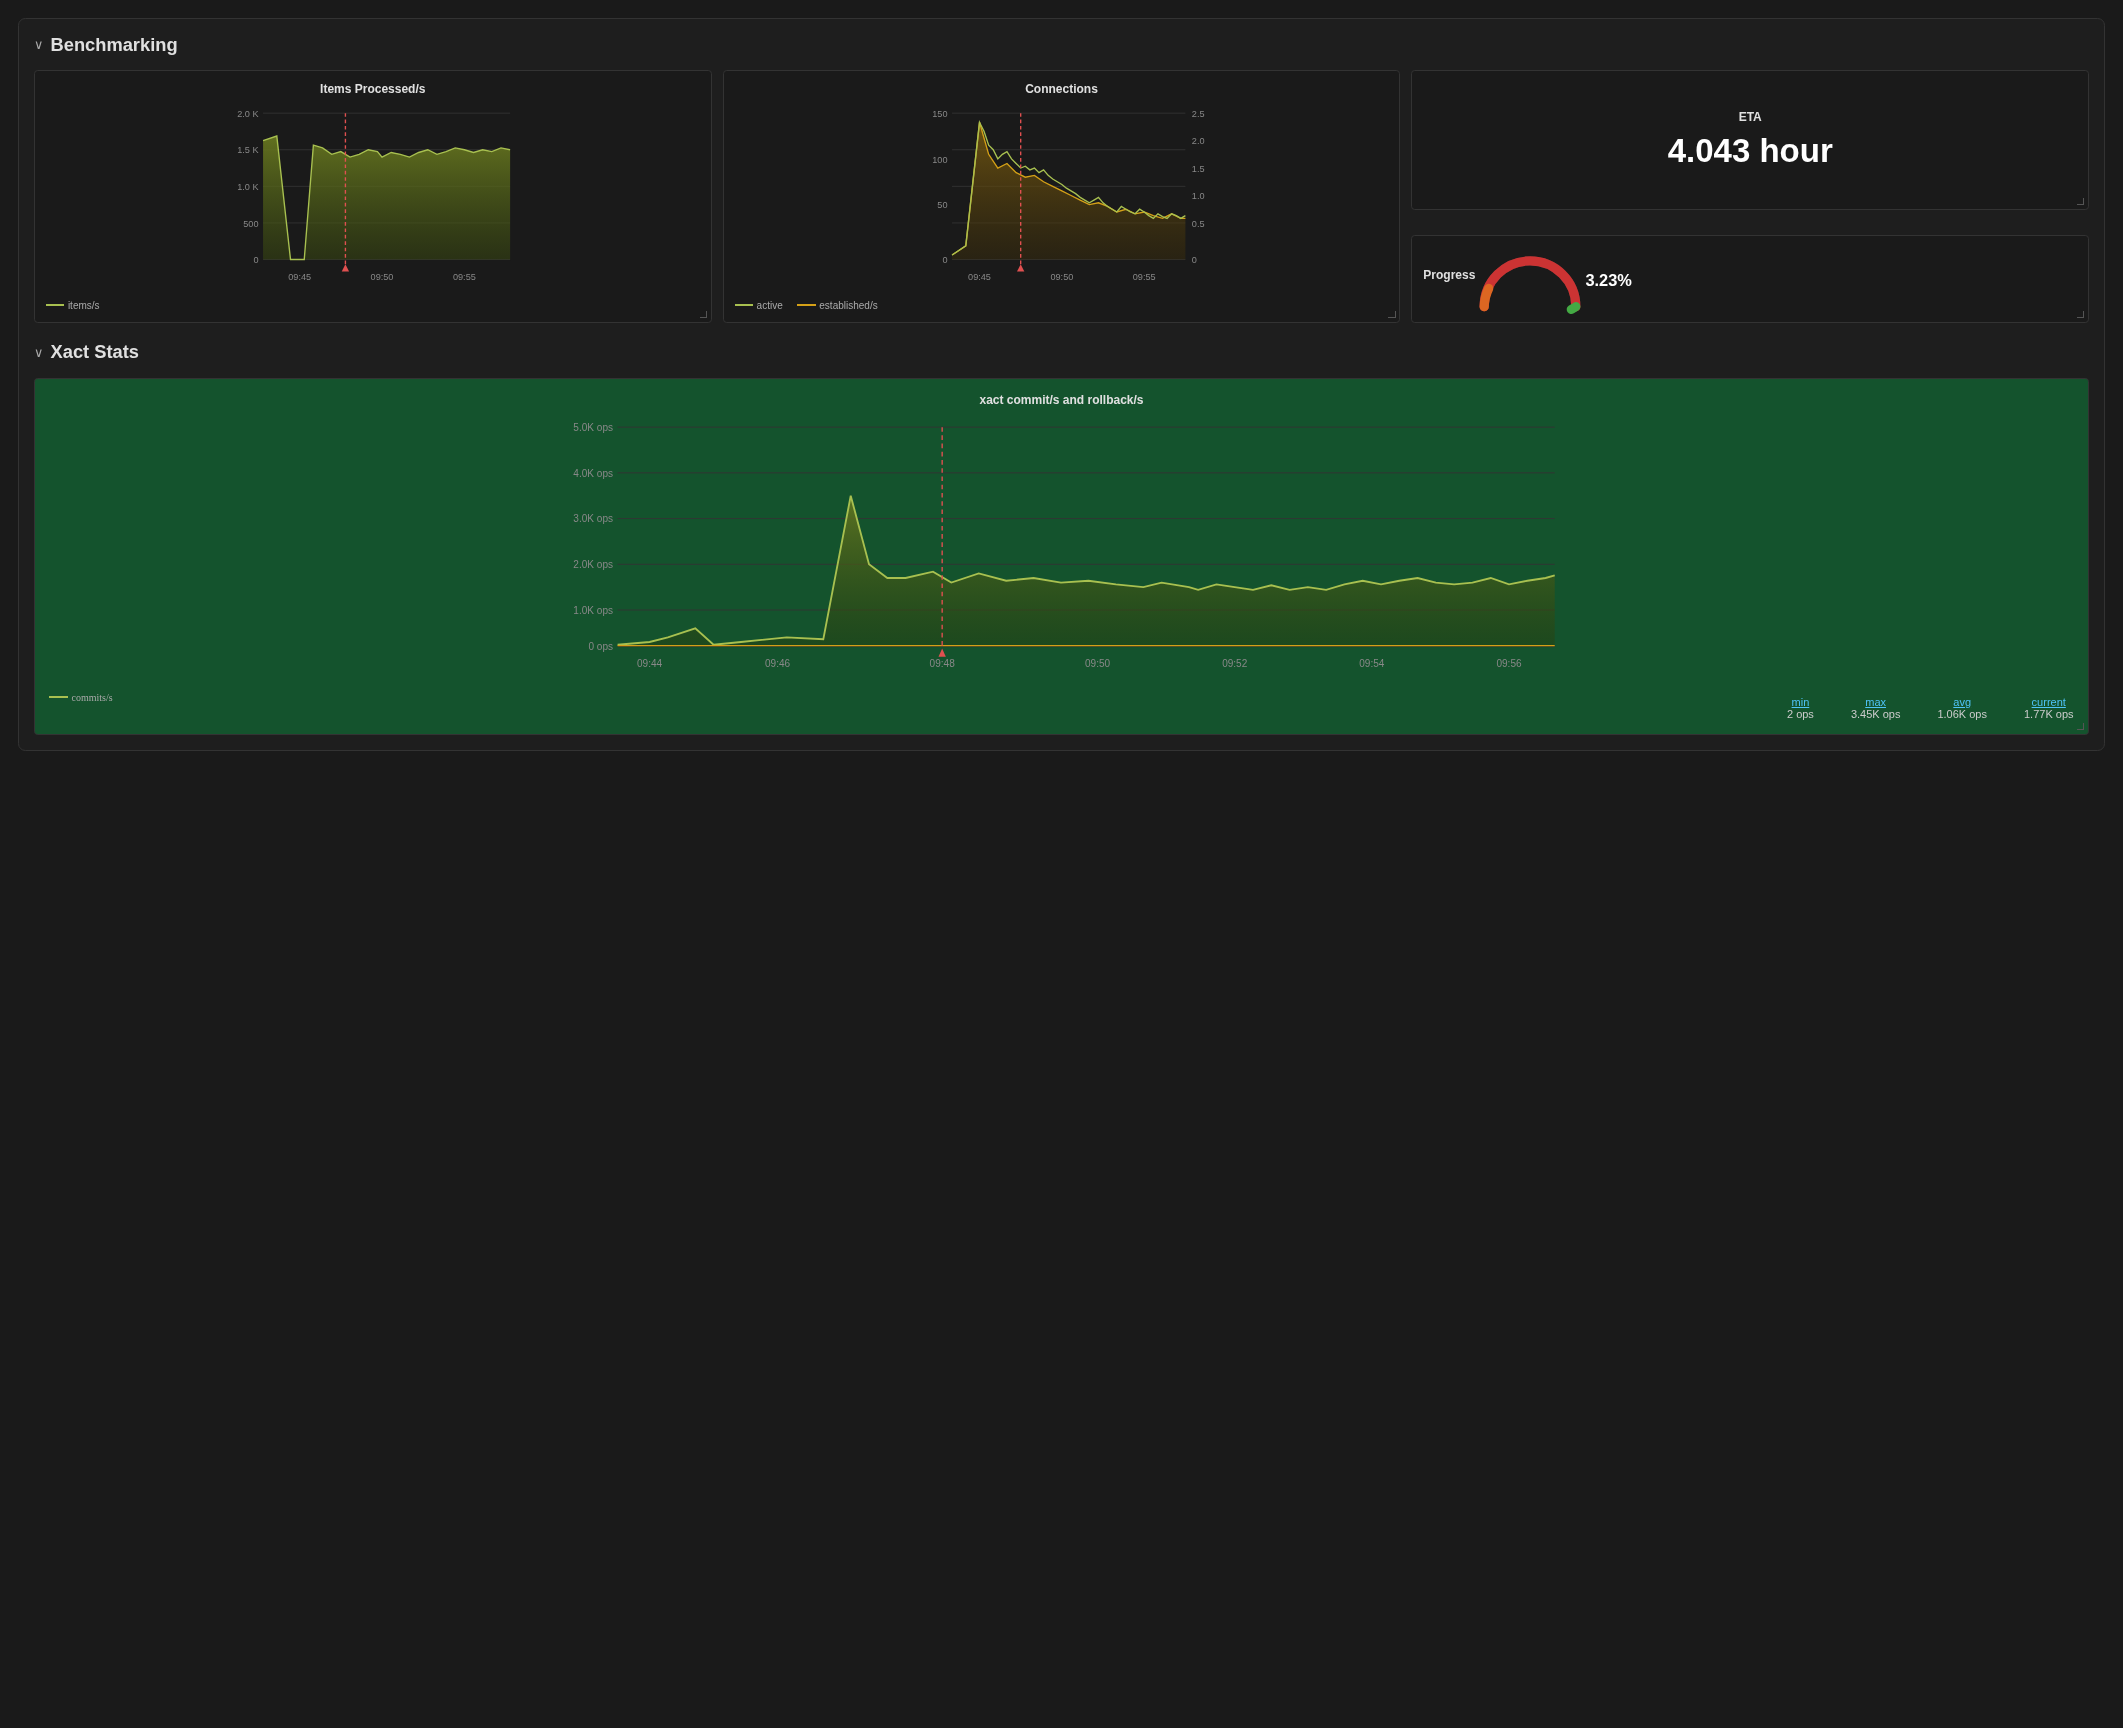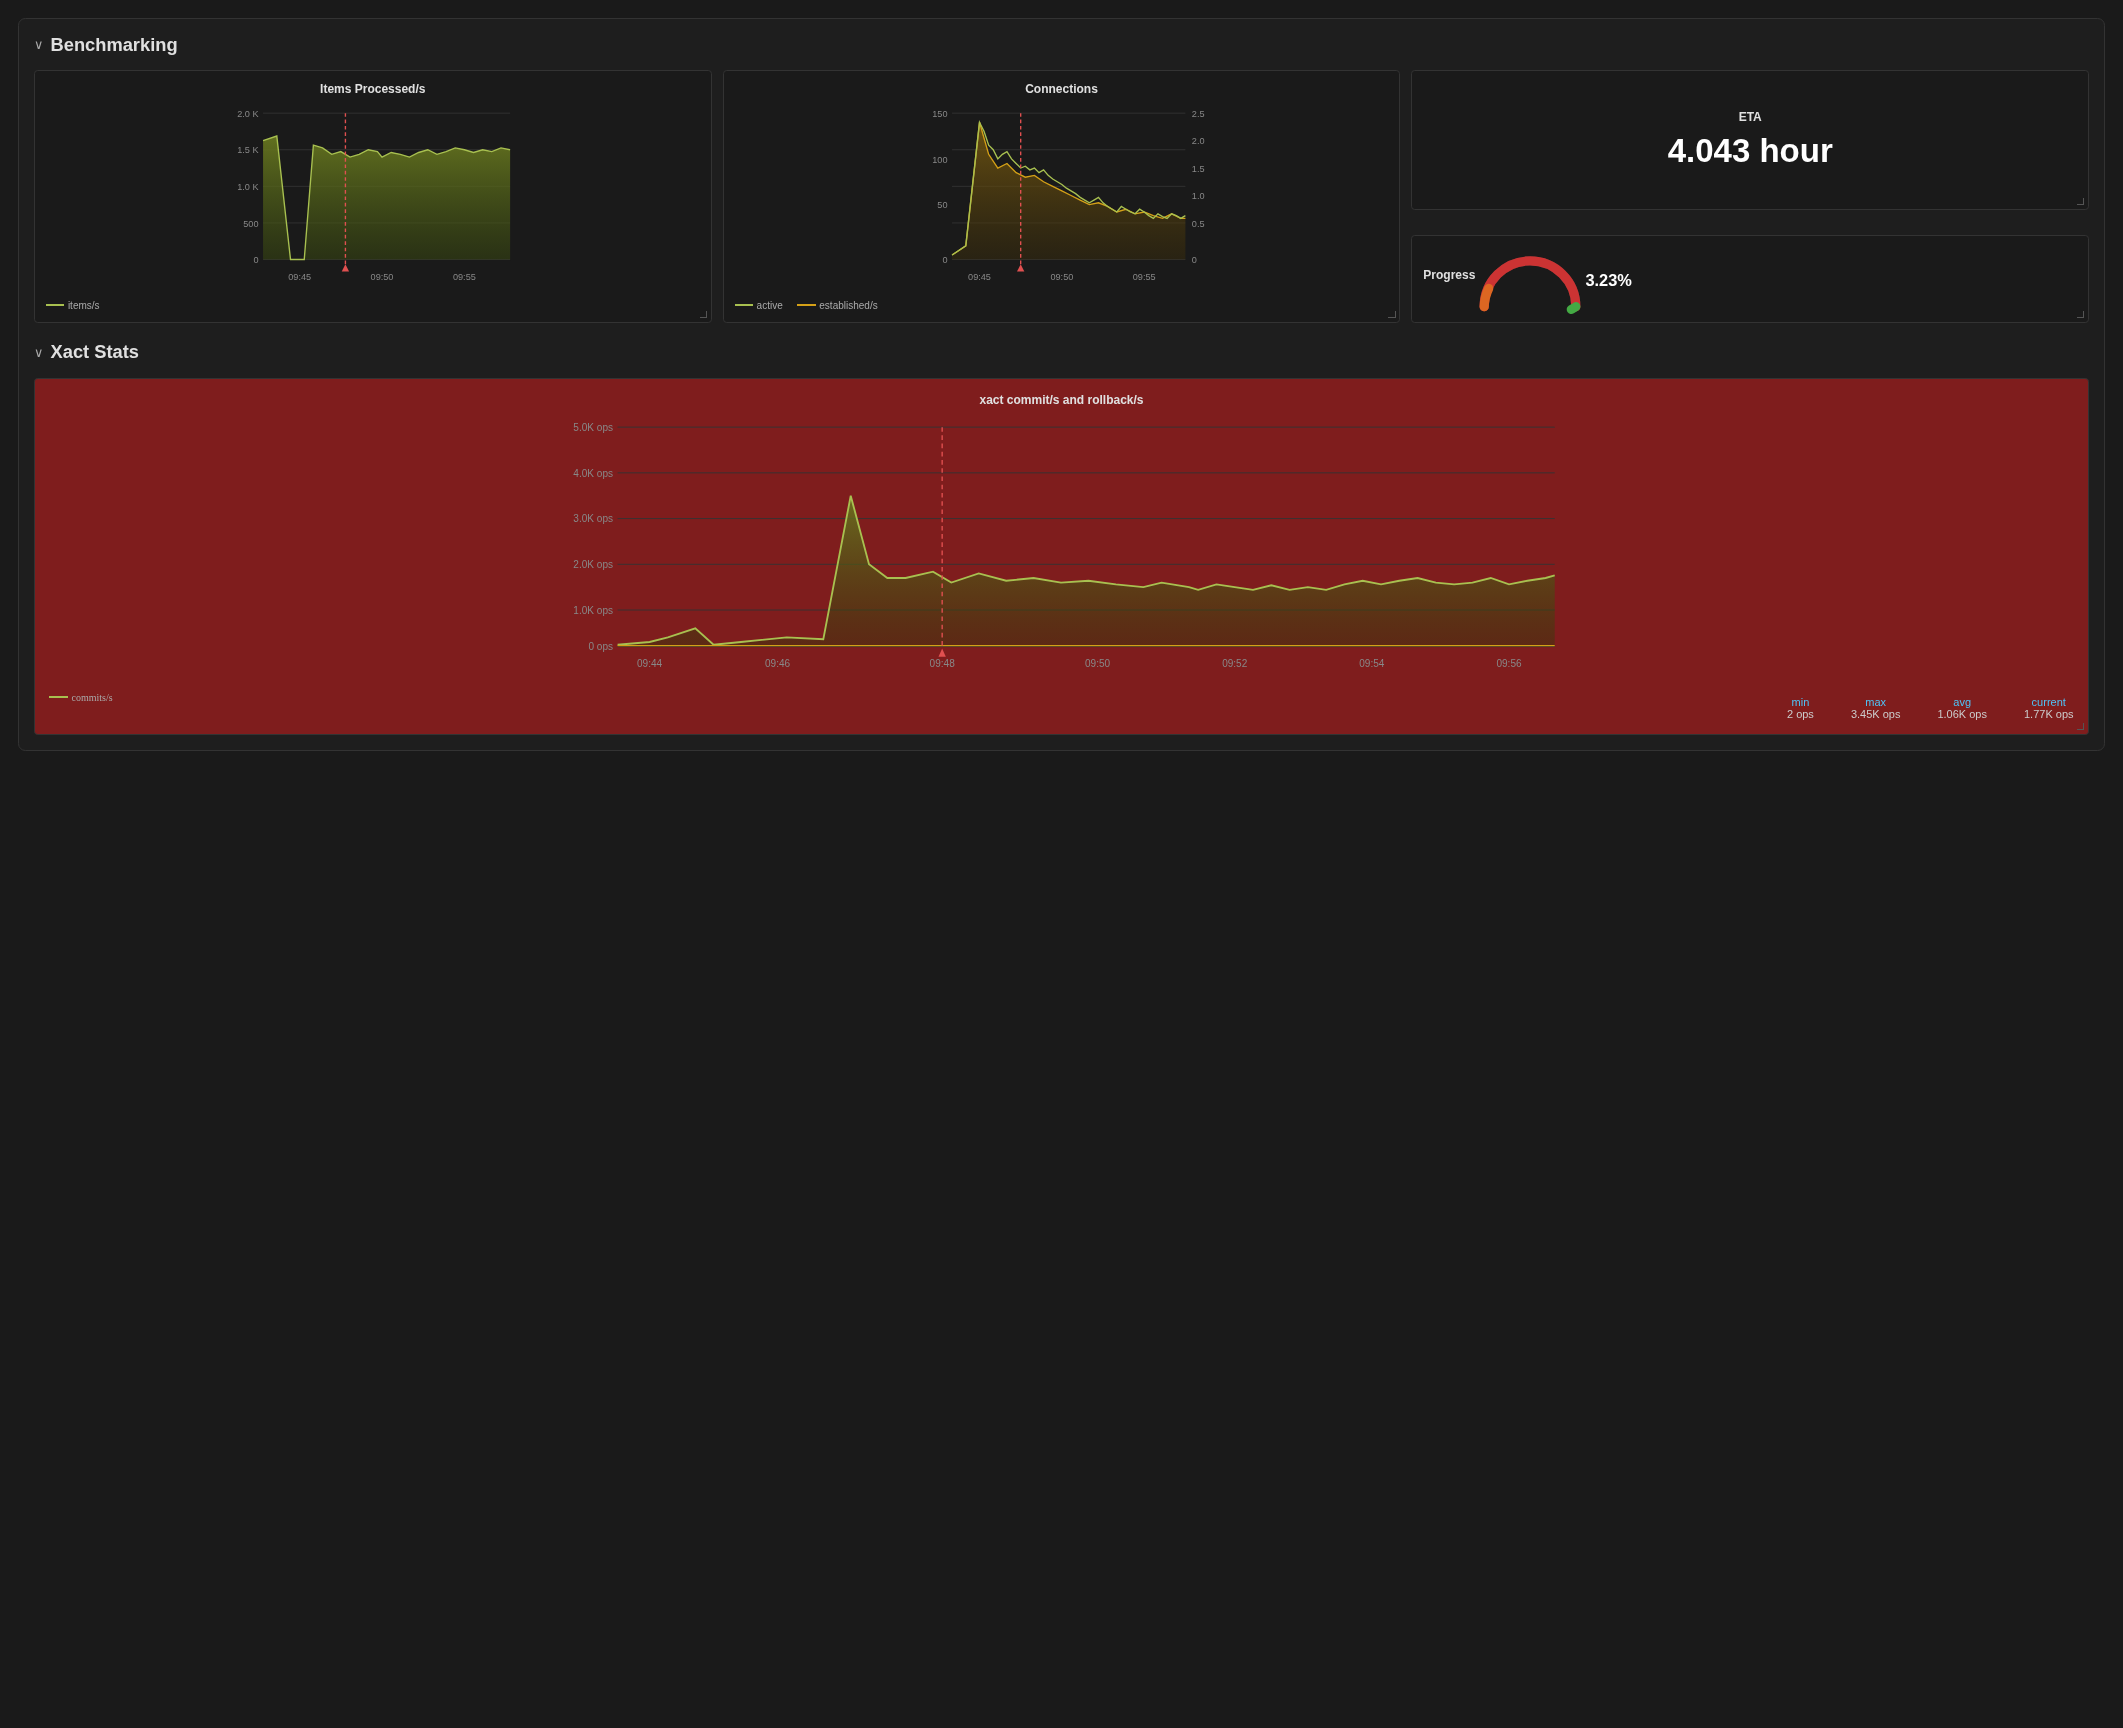--- a/index.html
+++ b/index.html
@@ -112,21 +112,21 @@
       font-size: 16.4px;
       font-weight: bold;
       color: #fff;
       margin-top: 3.7px;
     }
     
     .xact-section {
       margin-top: 7.3px;
     }
     .xact-chart-panel {
-      background: #7f1d1d;
+      background: #14532d;
       border: 0.9px solid #333;
       border-radius: 3.7px;
       padding: 14.6px;
       position: relative;
     }
     .xact-chart-title {
       text-align: center;
       font-size: 12px;
       font-weight: bold;
       color: #e0e0e0;
@@ -138,20 +138,21 @@
       gap: 37px;
       margin-top: 7.3px;
       padding-top: 3.7px;
     }
     .stats-col {
       text-align: center;
     }
     .stats-col-label {
       font-size: 11px;
       color: #4fc3f7;
+      text-decoration: underline;
     }
     .stats-col-value {
       font-size: 11px;
       color: #ccc;
     }
     .xact-legend {
       margin-top: 7.3px;
       font-size: 10px;
       color: #aaa;
       display: flex;

